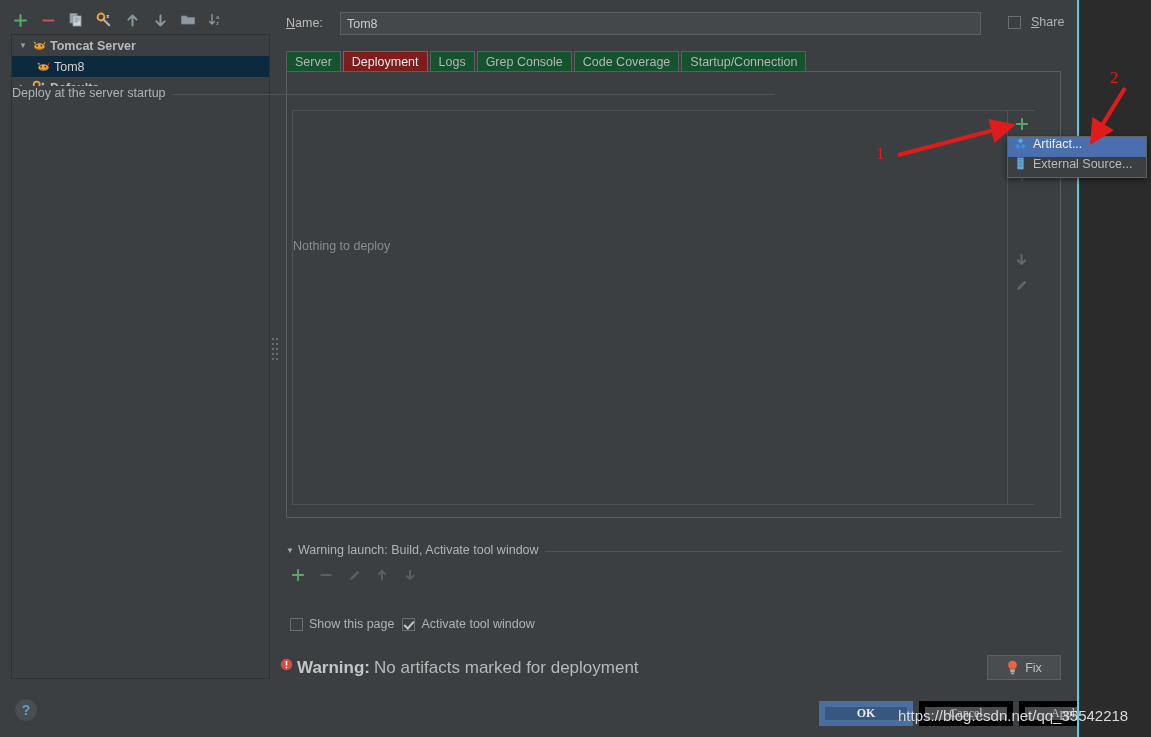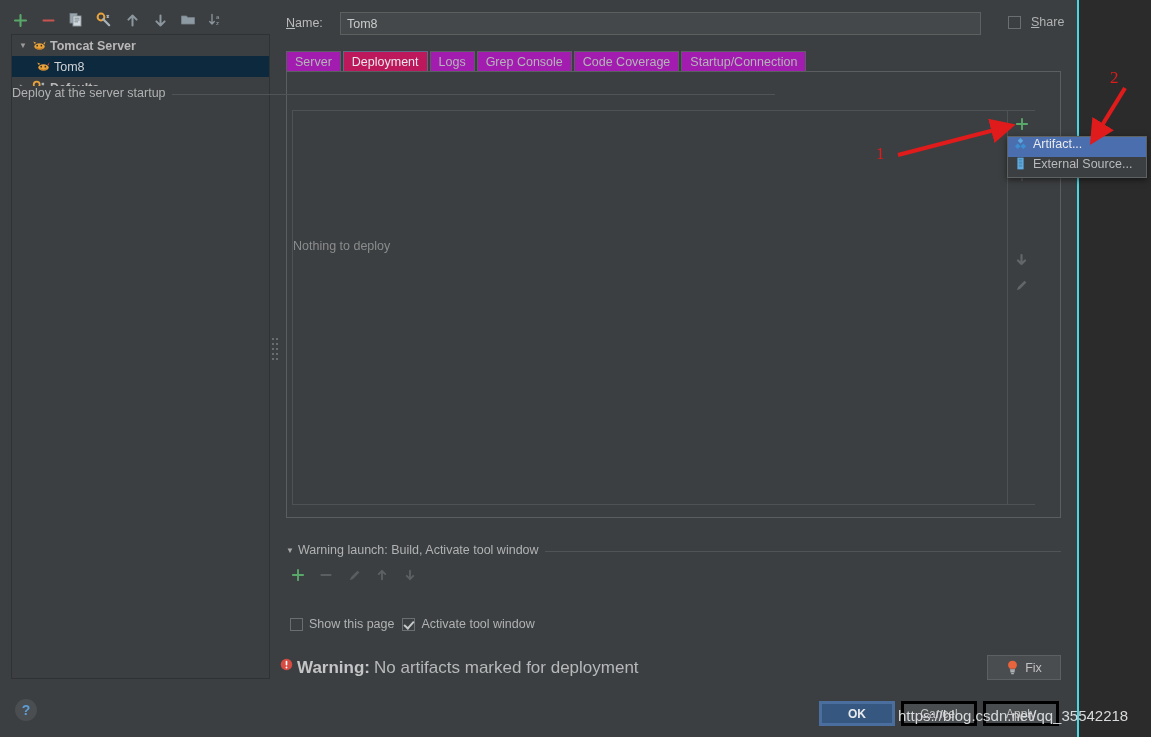--- a/index.html
+++ b/index.html
@@ -188,30 +188,30 @@
     display: flex;
     align-items: flex-end;
     height: 22px;
   }
   .tab {
     height: 21px;
     line-height: 21px;
     padding: 0 8px;
     font-size: 12.5px;
     color: #b3b5b7;
-    background: #a21caf;
+    background: #14532d;
     border: 1px solid #5b5e60;
     border-bottom: none;
     margin-right: 2px;
     cursor: pointer;
     white-space: nowrap;
     box-sizing: border-box;
   }
   .tab.active {
-    background: #be185d;
+    background: #7f1d1d;
     color: #e6e8ea;
     border-color: #5b6b85;
   }
 
   
   #tab-panel {
     position: absolute;
     left: 6px; top: 71px;
     width: 775px;
     height: 447px;
@@ -389,28 +389,29 @@
     display: flex; align-items: center; justify-content: center;
     font-size: 14px; font-weight: bold;
     cursor: pointer;
   }
   #btn-row {
     position: absolute;
     left: 819px; top: 701px;
     display: flex; gap: 6px;
   }
   .dlg-btn {
-    width: 76px; height: 25px;
+    width: 94px; height: 25px;
     background: #4a4d4f;
-    border: 3px solid #000000;
+    border: 6px solid #000000;
     box-sizing: border-box;
     display: flex; align-items: center; justify-content: center;
     font-size: 12px;
     color: #c0c2c3;
     cursor: pointer;
+    font-family: Liberation Serif, serif;
   }
   .dlg-btn.primary {
     background: #365880;
     border-color: #4a6f9e;
     color: #e8eaec;
     font-weight: bold;
   }
 
   
   #watermark {

